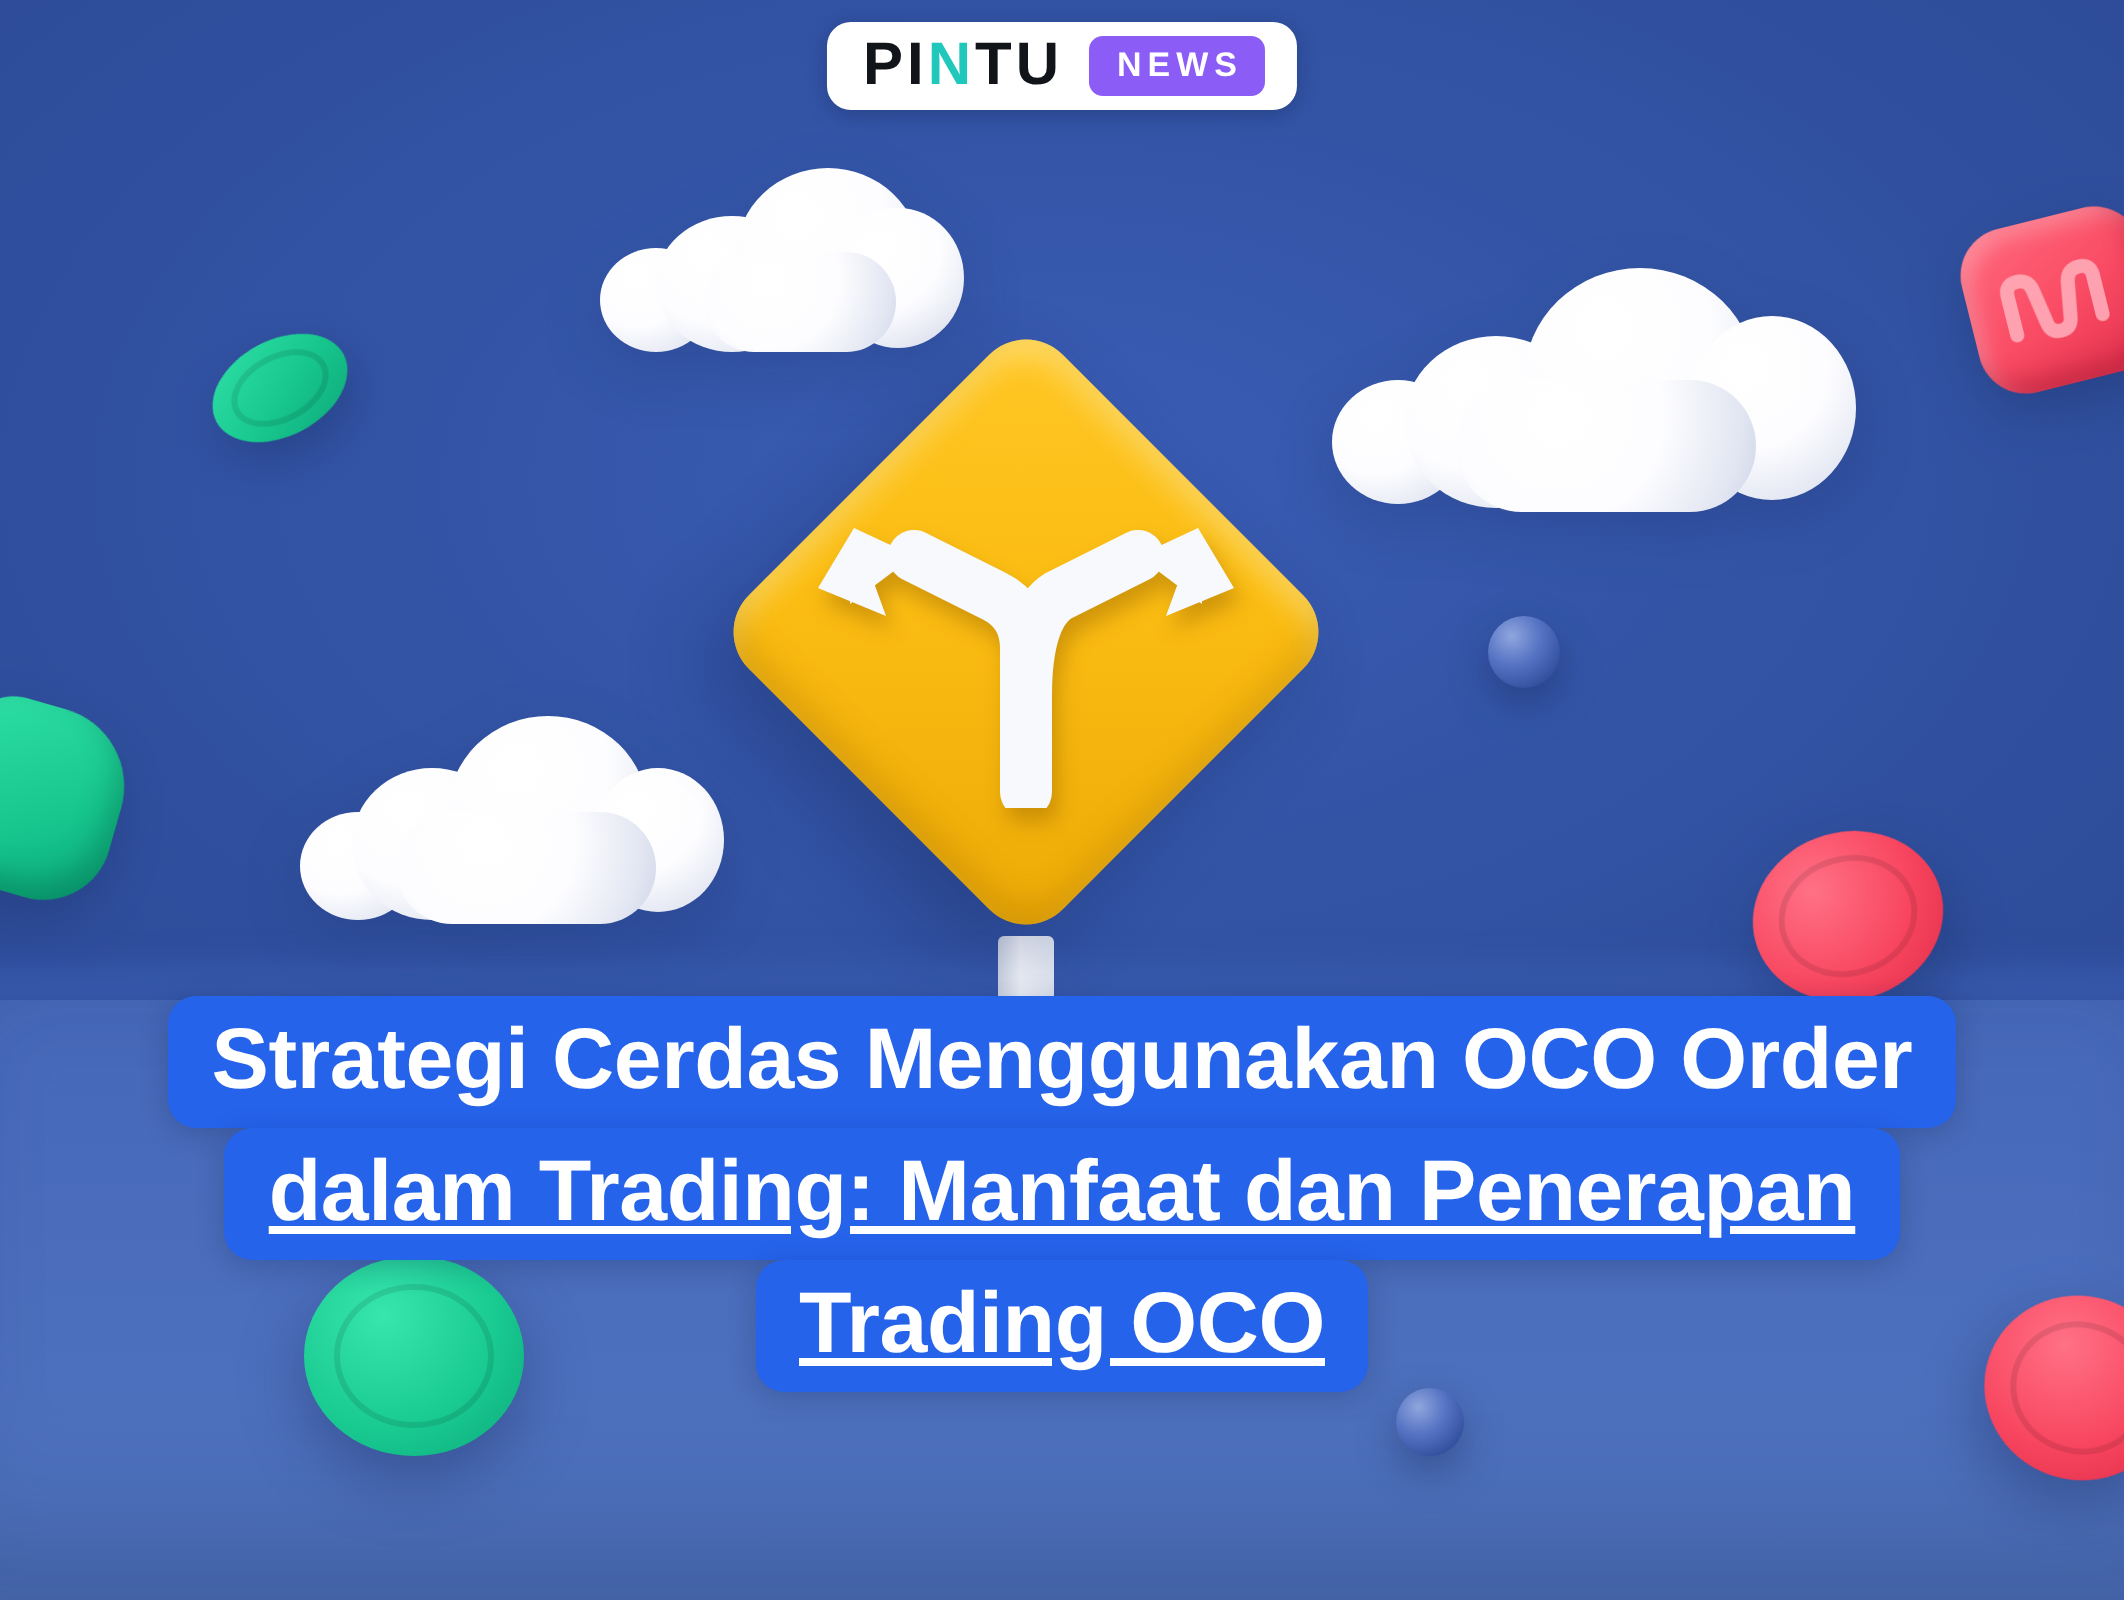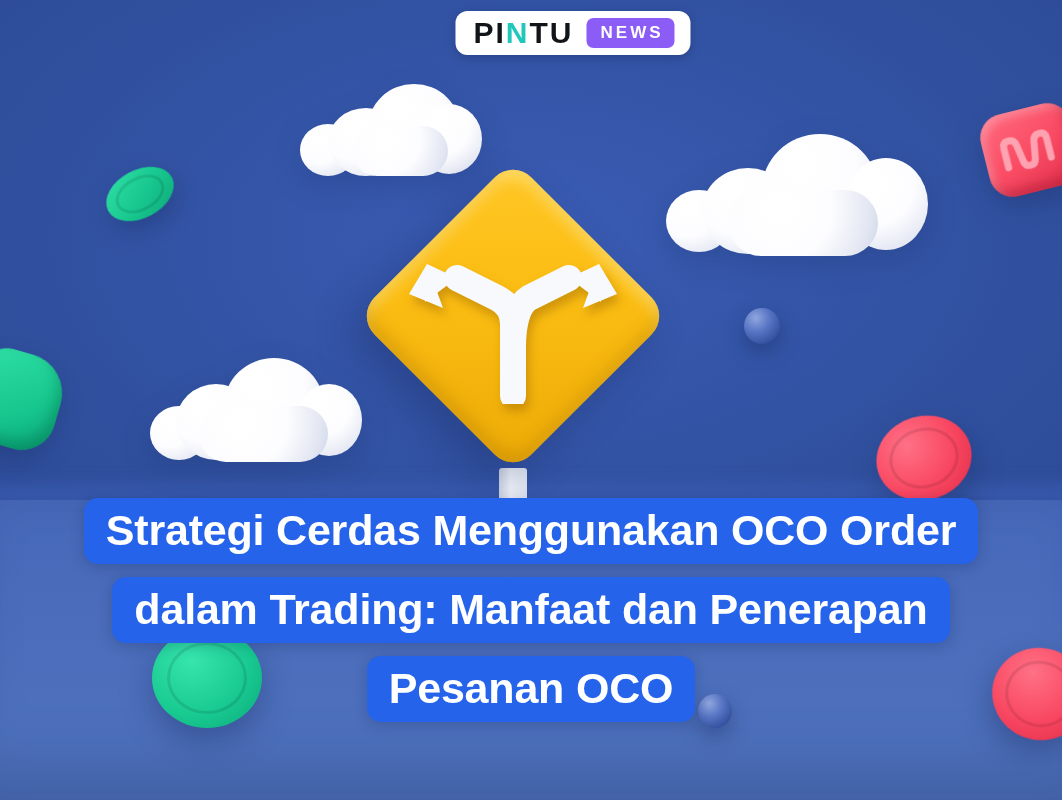--- a/index.html
+++ b/index.html
@@ -26,21 +26,20 @@
   }
 
   
   .logo{
     position:absolute;left:50%;top:11px;transform:translateX(-50%);
     display:flex;align-items:center;gap:13px;
     background:#ffffff;border-radius:12px;
     padding:7px 16px 7px 18px;
     box-shadow:0 3px 10px rgba(14,28,70,.28);
     z-index:40;
-    margin-left:42px;
   }
   .logo-word{
     display:flex;align-items:center;
     font-size:30px;line-height:30px;font-weight:700;letter-spacing:2px;
     color:#111418;
   }
   .logo-word .teal{color:#1fc8bb;}
   .logo-badge{
     background:#8b5cf6;color:#fff;border-radius:7px;
     font-size:17px;font-weight:600;letter-spacing:3px;
@@ -168,21 +167,21 @@
     background:#2563eb;
     color:#ffffff;
     font-size:43px;line-height:46px;
     font-weight:700;
     letter-spacing:-0.2px;
     padding:9px 22px 11px 22px;
     border-radius:14px;
     white-space:nowrap;
     box-shadow:0 3px 14px rgba(14,28,70,.22);
   }
-  .title-line + .title-line{margin-top:13px;}
+  .title-line + .title-line{margin-top:0;text-decoration:underline;}
 </style>
 </head>
 <body>
 
 <div class="canvas">
 
   <div class="floor-edge"></div>
   <div class="floor"></div>
 
   <div class="cloud cloud-a">
@@ -245,21 +244,21 @@
       <path d="M194 36 L212 66 L178 80 Z" fill="#f7f9fd"></path>
       <path d="M52 50 L22 36 L20 74 Z" fill="#f7f9fd"></path>
       <path d="M164 50 L194 36 L196 74 Z" fill="#f7f9fd"></path>
       <rect x="95" y="100" width="26" height="70" rx="13" fill="#f7f9fd"></rect>
     </svg>
   </div>
 
   <div class="title">
     <span class="title-line">Strategi Cerdas Menggunakan OCO Order</span>
     <span class="title-line">dalam Trading: Manfaat dan Penerapan</span>
-    <span class="title-line">Pesanan OCO</span>
+    <span class="title-line">Trading OCO</span>
   </div>
 
   <div class="logo">
     <span class="logo-word">
       <span>PI</span>
         <span class="teal">N</span>
         <span>TU</span>
     </span>
     <span class="logo-badge">NEWS</span>
   </div>

